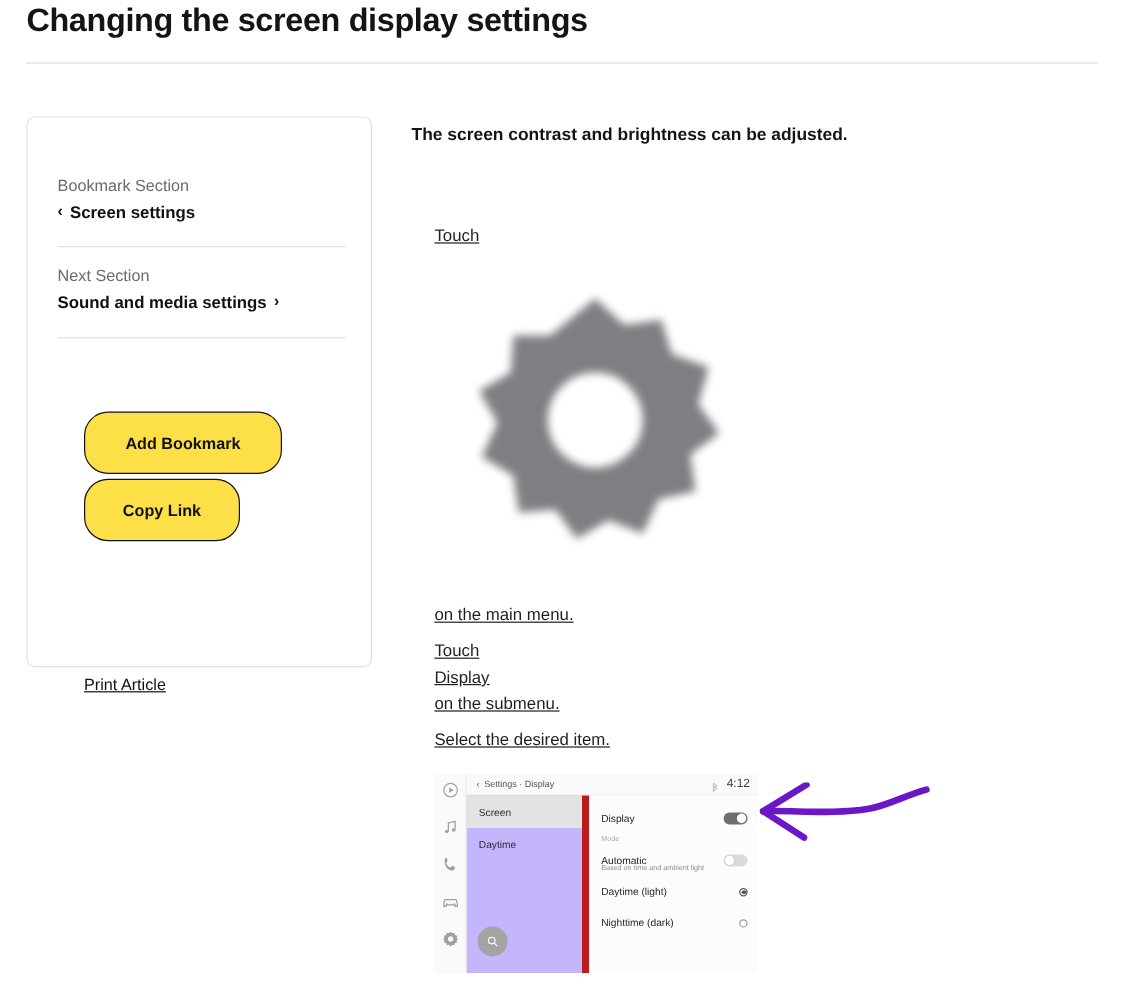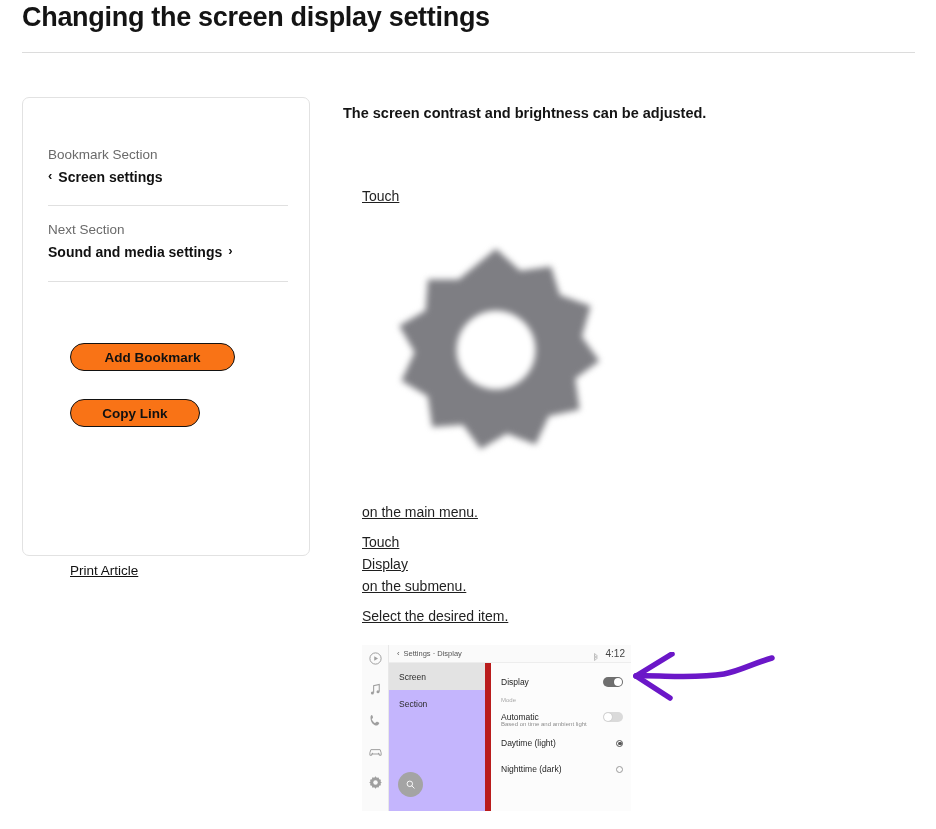--- a/index.html
+++ b/index.html
@@ -58,24 +58,24 @@
   }
   .chev { font-size: 13px; font-weight: bold; color:#111; display:inline-block; }
   .nav-rule {
     position: absolute; left: 25px;
     width: 240px; height: 1px; background: #e0e0e0;
   }
 
   .pill-btn {
     position: absolute;
     left: 47px;
-    width: 165px; height: 28px;
+    width: 165px; height: 52px;
     border: 1.4px solid #121212;
     border-radius: 20px;
-    background: #f97316;
+    background: #fde047;
     font-family: "Liberation Sans", sans-serif;
     font-size: 13.5px;
     font-weight: bold;
     color: #111;
     cursor: pointer;
     padding: 0;
   }
   #copy-link-button { width: 130px; }
   #print-article-link {
     position: absolute;
@@ -287,21 +287,21 @@
       </span>
       <span id="clock">4:12</span>
     </div>
   </div>
 
   <div id="list-pane">
     <div class="list-item selected">
       <span>Screen</span>
     </div>
     <div class="list-item">
-      <span>Section</span>
+      <span>Daytime</span>
     </div>
   </div>
 
   <div id="detail-pane">
 
     <div class="row">
       <span class="row-label">Display</span>
       <span class="toggle on">
           <span class="knob"></span>
         </span>

